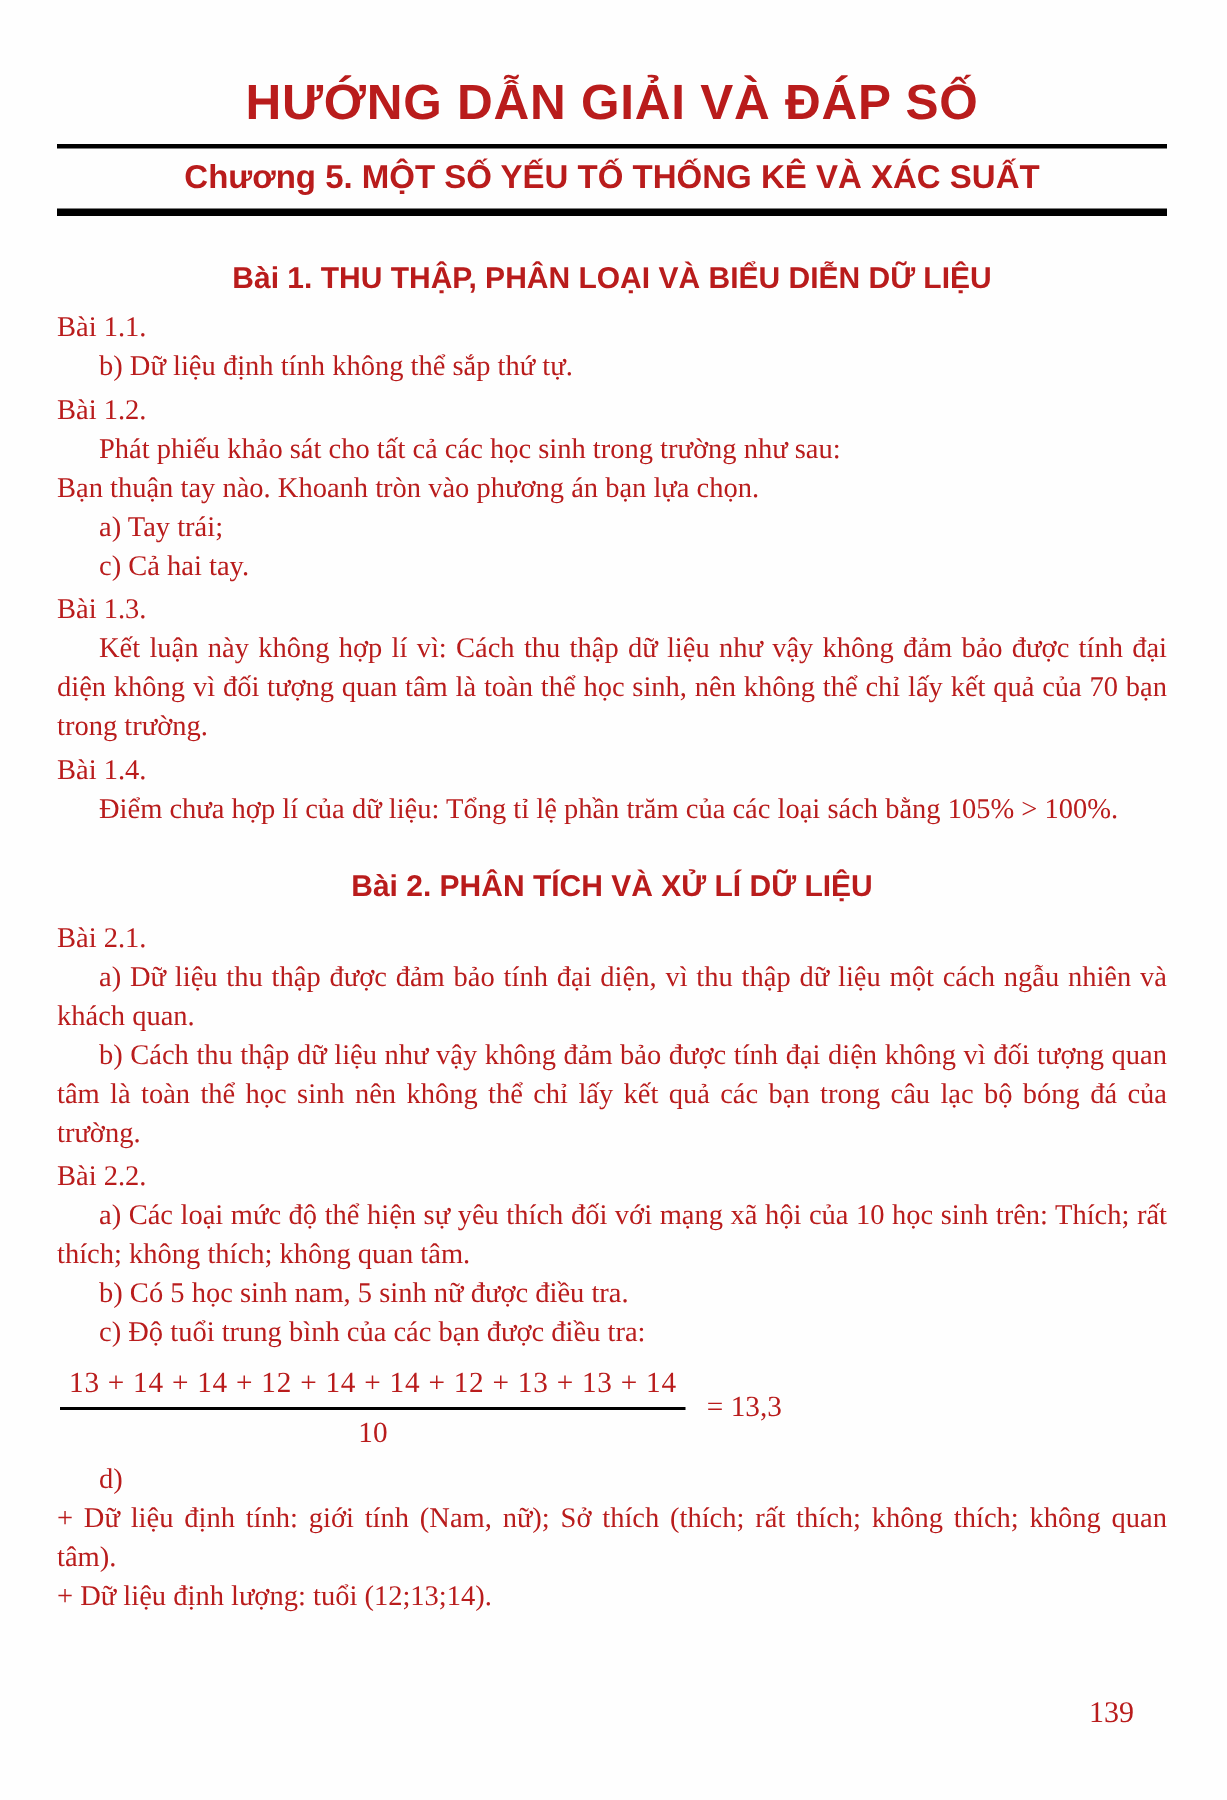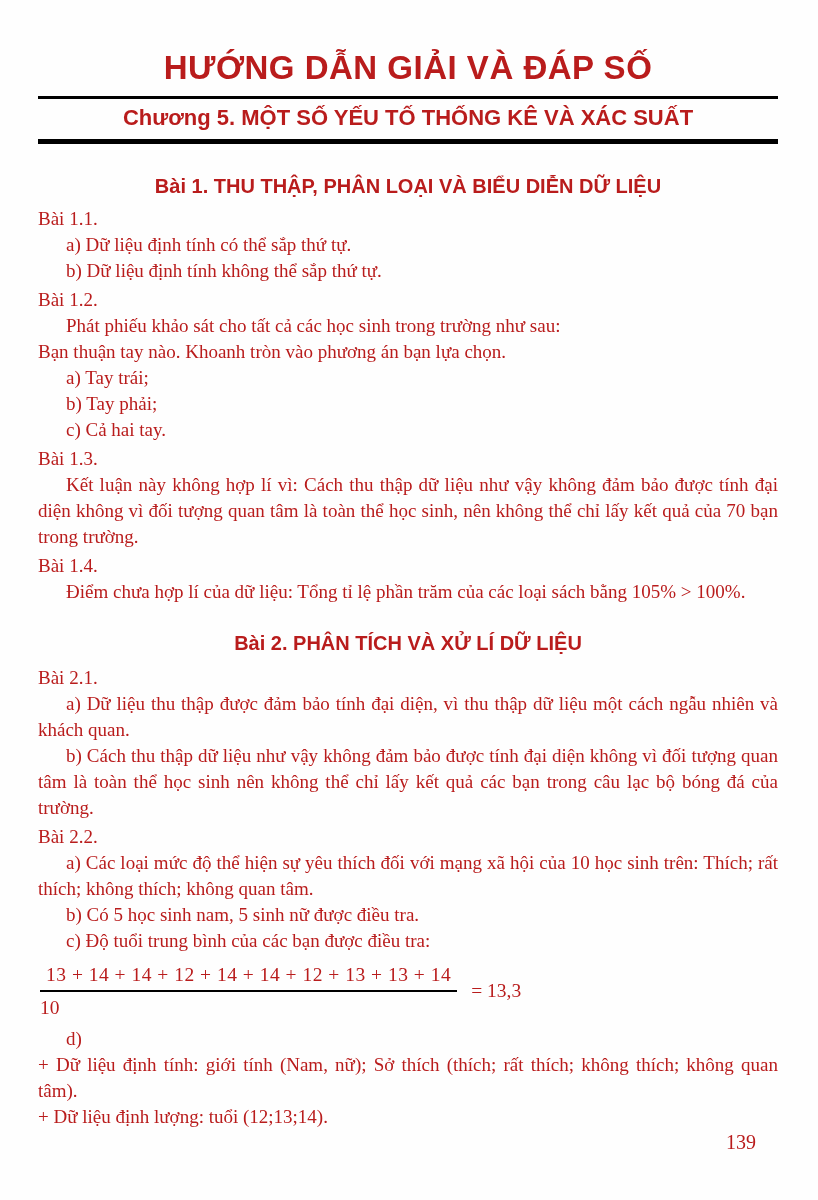--- a/index.html
+++ b/index.html
@@ -78,20 +78,21 @@
   .formula-row {
     display: flex;
     align-items: center;
     gap: 14px;
     margin: 9px 0 7px 2px;
     font-size: 19.5px;
     line-height: 1.2;
   }
   .fraction {
     display: inline-block;
+    text-align: center;
   }
   .fraction .num {
     display: block;
     padding: 0 6px 4px 6px;
     border-bottom: 2px solid #000;
     letter-spacing: 0.5px;
   }
   .fraction .den {
     display: block;
     padding-top: 4px;
@@ -114,30 +115,28 @@
 
   <h1 class="doc-title">HƯỚNG DẪN GIẢI VÀ ĐÁP SỐ</h1>
   <div class="rule-thin"></div>
   <h2 class="chapter-title">Chương 5. MỘT SỐ YẾU TỐ THỐNG KÊ VÀ XÁC SUẤT</h2>
   <div class="rule-thick"></div>
 
   <h3 class="section-heading">Bài 1. THU THẬP, PHÂN LOẠI VÀ BIỂU DIỄN DỮ LIỆU</h3>
 
   <div>
     <p class="exercise-label">Bài 1.1.</p>
-    <p class="para">a) Dữ liệu định tính có thể sắp thứ tự.</p>
     <p class="para">b) Dữ liệu định tính không thể sắp thứ tự.</p>
   </div>
 
   <div>
     <p class="exercise-label">Bài 1.2.</p>
     <p class="para">Phát phiếu khảo sát cho tất cả các học sinh trong trường như sau:</p>
     <p class="para flush">Bạn thuận tay nào. Khoanh tròn vào phương án bạn lựa chọn.</p>
     <p class="para">a) Tay trái;</p>
-    <p class="para">b) Tay phải;</p>
     <p class="para">c) Cả hai tay.</p>
   </div>
 
   <div>
     <p class="exercise-label">Bài 1.3.</p>
     <p class="para">Kết luận này không hợp lí vì: Cách thu thập dữ liệu như vậy không đảm bảo được tính đại diện không vì đối tượng quan tâm là toàn thể học sinh, nên không thể chỉ lấy kết quả của 70 bạn trong trường.</p>
   </div>
 
   <div>
     <p class="exercise-label">Bài 1.4.</p>

